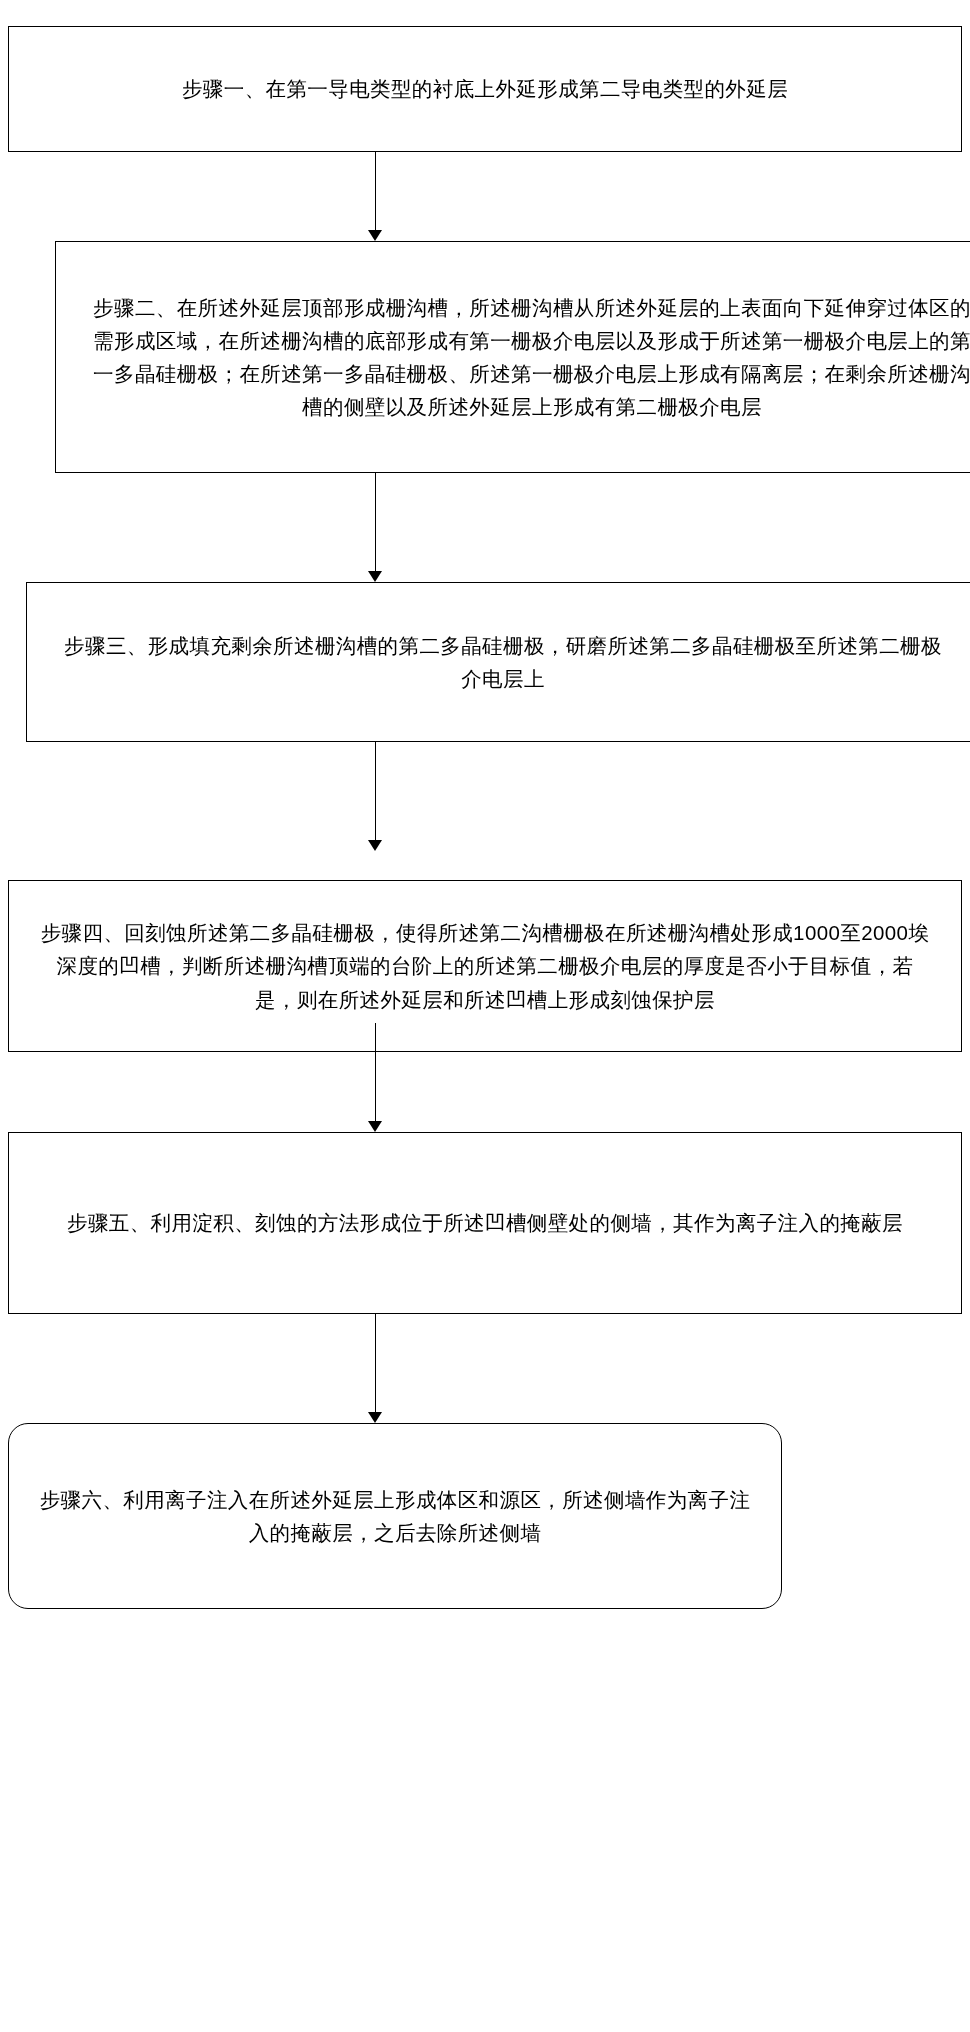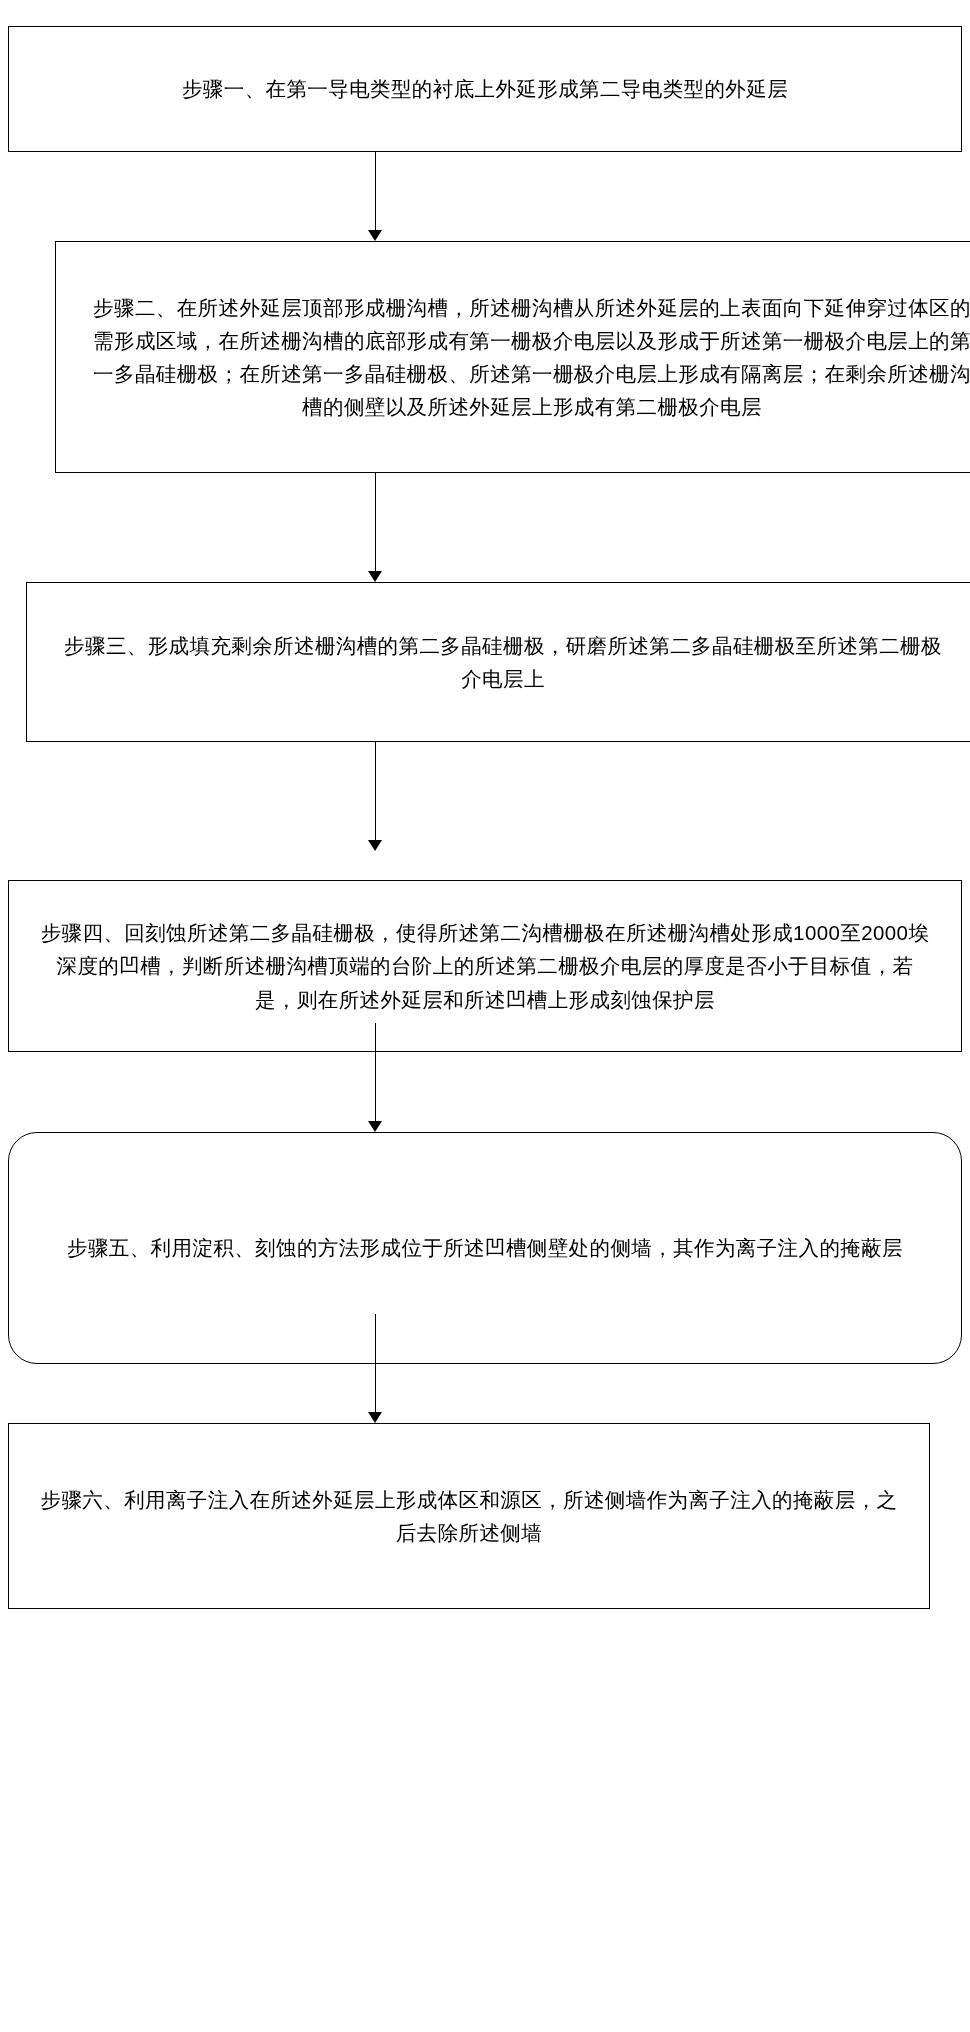--- a/index.html
+++ b/index.html
@@ -80,24 +80,24 @@
   <div class="connector" style="left:375px; top:730px; height:100px;"></div>
   <div class="arrow-head" style="left:368px; top:828px;"></div>
 
   <div class="step-box" style="left:8px; top:839px; width:954px; height:172px;margin-top:29px;">
     <div class="step-text">步骤四、回刻蚀所述第二多晶硅栅极，使得所述第二沟槽栅极在所述栅沟槽处形成1000至2000埃深度的凹槽，判断所述栅沟槽顶端的台阶上的所述第二栅极介电层的厚度是否小于目标值，若是，则在所述外延层和所述凹槽上形成刻蚀保护层</div>
   </div>
 
   <div class="connector" style="left:375px; top:1011px; height:100px;"></div>
   <div class="arrow-head" style="left:368px; top:1109px;"></div>
 
-  <div class="step-box" style="left:8px; top:1120px; width:954px; height:232px;border-radius:29px;">
+  <div class="step-box" style="left:8px; top:1120px; width:954px; height:182px;">
     <div class="step-text">步骤五、利用淀积、刻蚀的方法形成位于所述凹槽侧壁处的侧墙，其作为离子注入的掩蔽层</div>
   </div>
 
   <div class="connector" style="left:375px; top:1302px; height:100px;"></div>
   <div class="arrow-head" style="left:368px; top:1400px;"></div>
 
-  <div class="step-box" style="left:8px; top:1411px; width:922px; height:186px;">
+  <div class="step-box" style="left:8px; top:1411px; width:774px; height:186px;border-radius:20px;">
     <div class="step-text">步骤六、利用离子注入在所述外延层上形成体区和源区，所述侧墙作为离子注入的掩蔽层，之后去除所述侧墙</div>
   </div>
 
 </div>
 
 </body></html>

